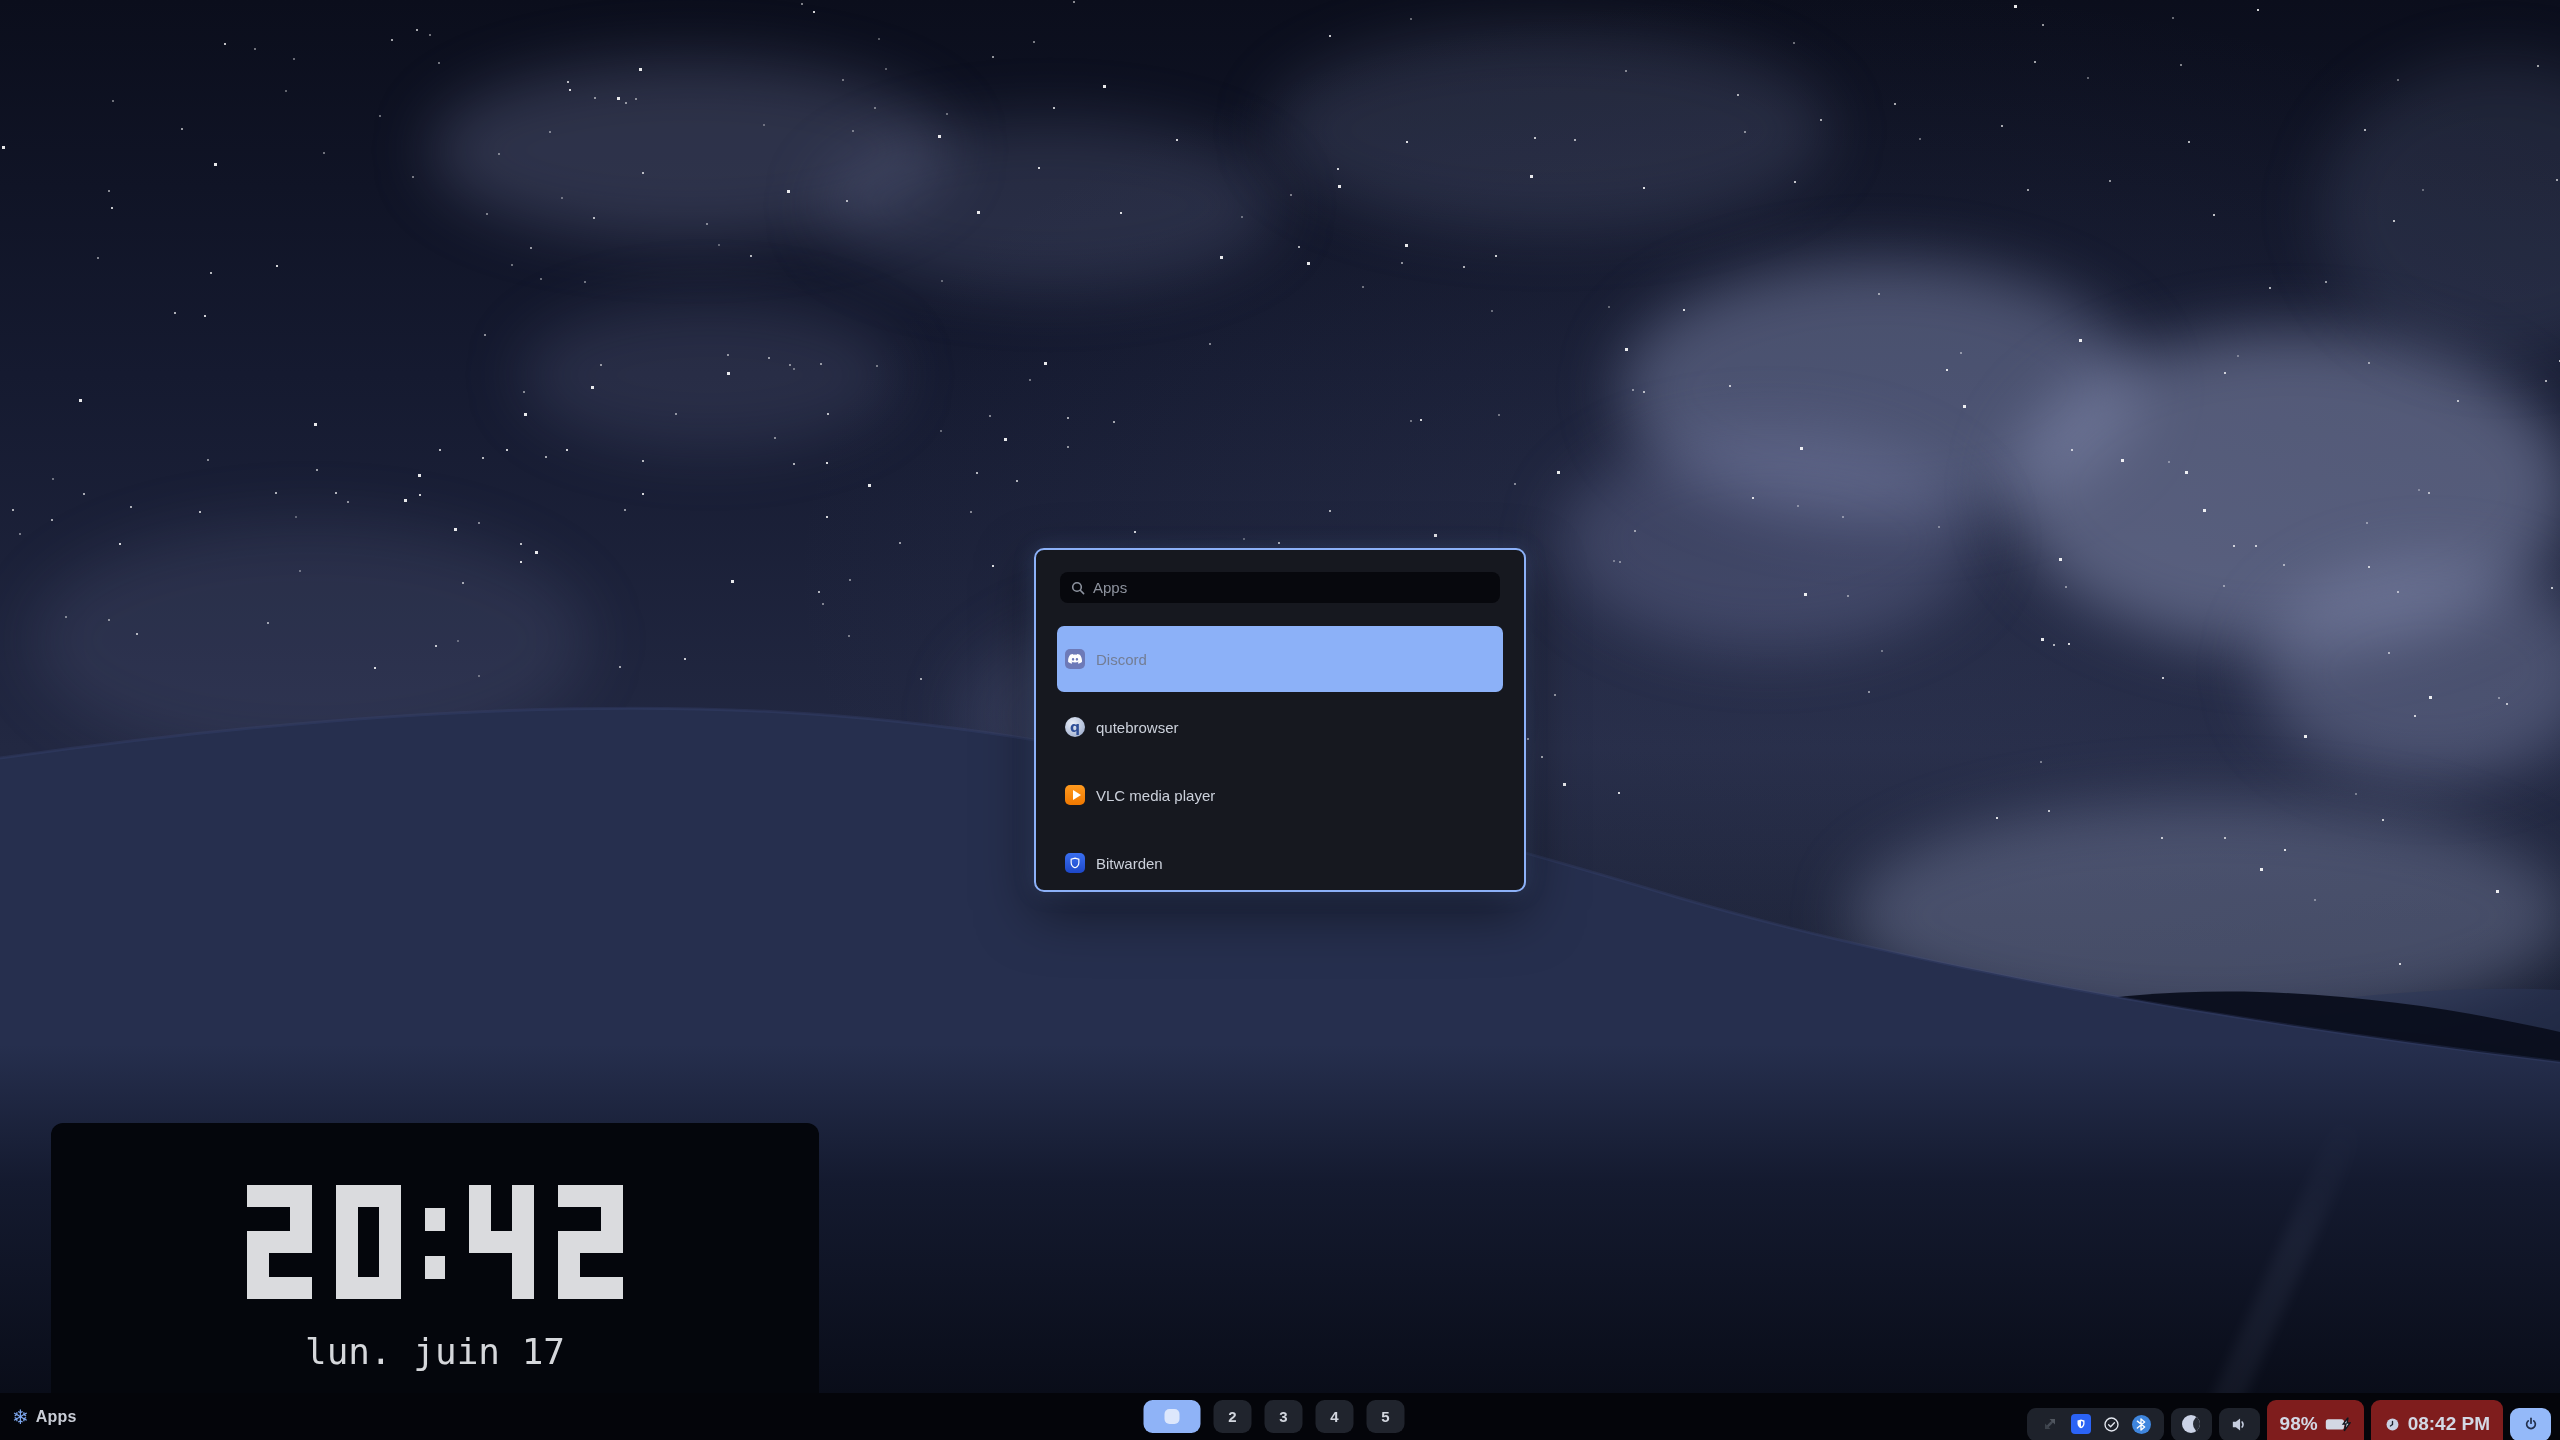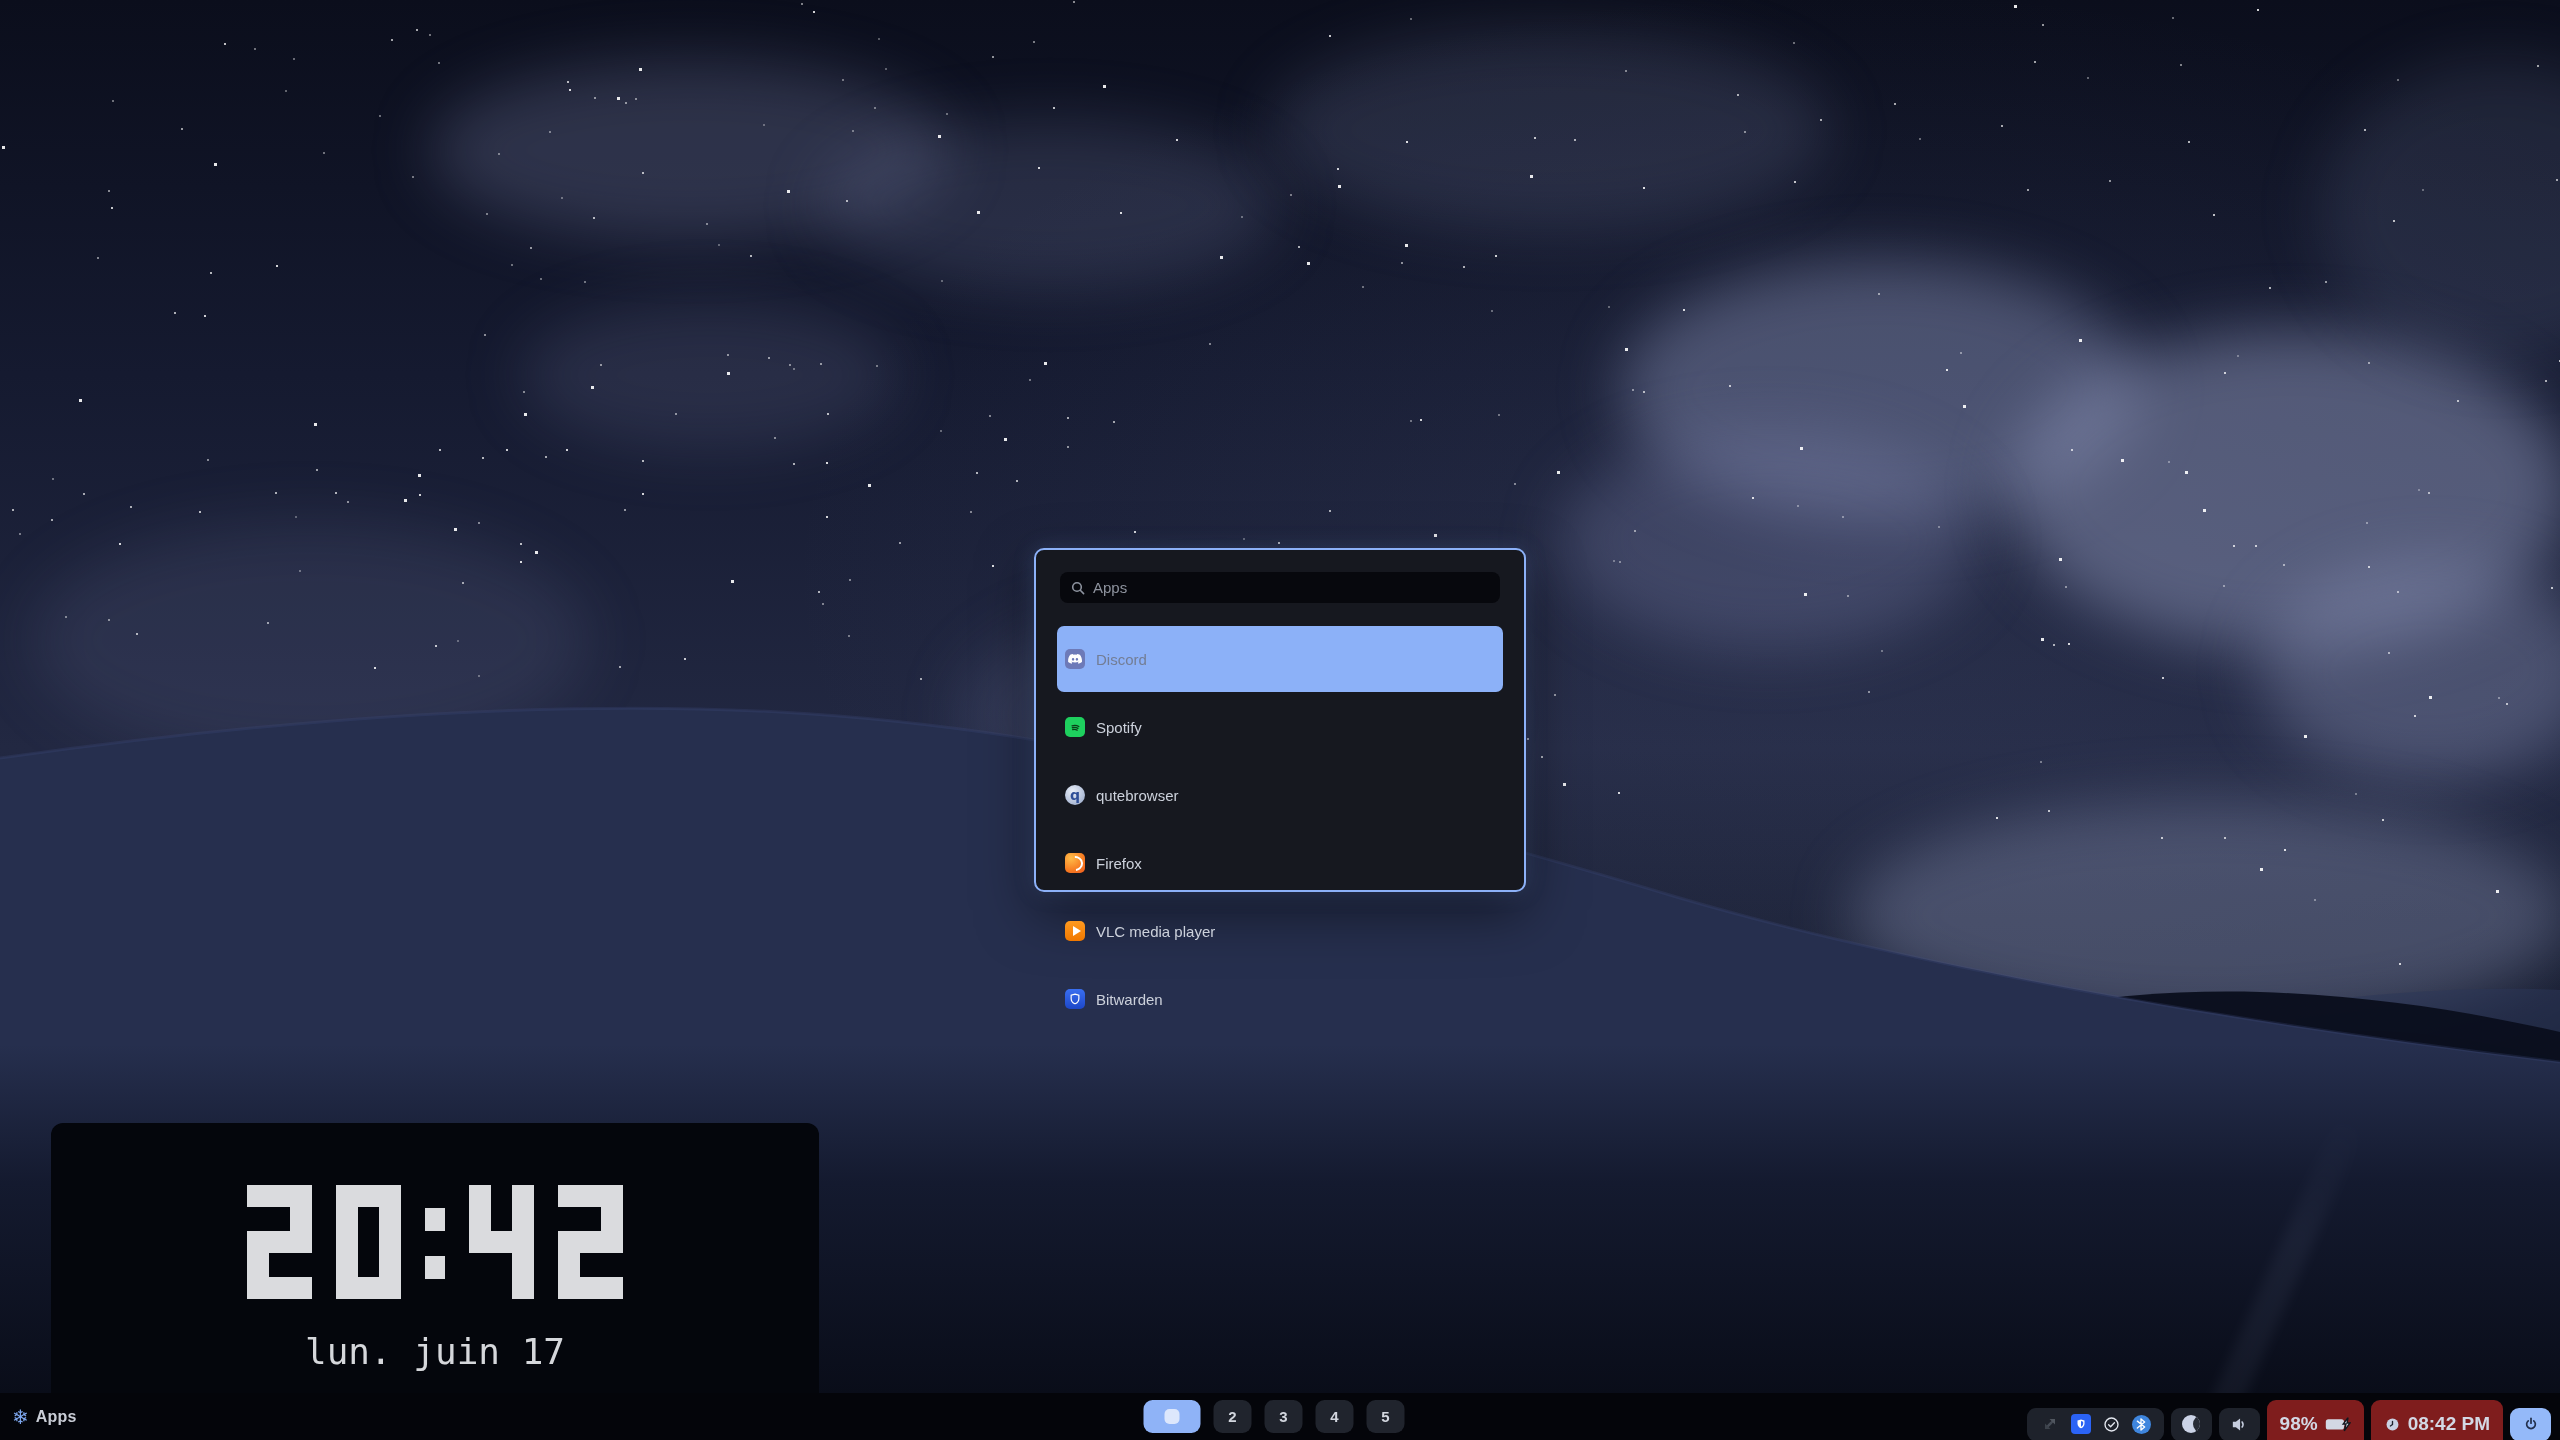--- a/index.html
+++ b/index.html
@@ -223,44 +223,28 @@
     <div class="app-row selected">
       <span class="tile tile-discord">
         <svg width="14" height="14" viewBox="0 0 24 24">
             <path fill="#fff" fill-rule="evenodd" d="M20.3 4.9A19.8 19.8 0 0 0 15.4 3.4c-.2.4-.5.9-.6 1.3a18.3 18.3 0 0 0-5.5 0c-.2-.4-.5-.9-.7-1.3a19.7 19.7 0 0 0-4.9 1.5C.6 9.1-.1 13.1.3 17.1a19.9 19.9 0 0 0 6 3c.5-.6.9-1.3 1.2-2-.7-.2-1.3-.5-1.9-.9l.5-.4a14.2 14.2 0 0 0 12 0l.5.4c-.6.4-1.3.7-1.9.9.3.7.8 1.4 1.2 2a19.8 19.8 0 0 0 6-3c.5-4.6-.8-8.6-3.6-12.2ZM8.7 14.8c-1.2 0-2.1-1-2.1-2.3s.9-2.3 2.1-2.3 2.1 1 2.1 2.3-.9 2.3-2.1 2.3Zm6.6 0c-1.2 0-2.1-1-2.1-2.3s.9-2.3 2.1-2.3 2.1 1 2.1 2.3-.9 2.3-2.1 2.3Z"></path>
           </svg>
       </span>
       <span class="label">Discord</span>
     </div>
 
 
-    <div class="app-row">
-      <span class="tile tile-spotify">
-        <svg width="15" height="15" viewBox="0 0 24 24" fill="none" stroke="#0b3c18" stroke-width="2.1" stroke-linecap="round">
-            <path d="M6.5 9.3c3.8-1.1 7.5-.8 10.8 1.1"></path>
-            <path d="M7 12.4c3.2-.9 6.2-.6 9 .9"></path>
-            <path d="M7.5 15.4c2.6-.7 5-.45 7.2.75"></path>
-          </svg>
-      </span>
-      <span class="label">Spotify</span>
-    </div>
 
     <div class="app-row">
       <span class="tile round tile-qute">
         <span class="q">q</span>
       </span>
       <span class="label">qutebrowser</span>
     </div>
 
-    <div class="app-row">
-      <span class="tile tile-firefox">
-        <span class="ff-swirl"></span>
-      </span>
-      <span class="label">Firefox</span>
-    </div>
 
     <div class="app-row">
       <span class="tile tile-vlc">
         <span class="vlc-tri"></span>
       </span>
       <span class="label">VLC media player</span>
     </div>
 
     <div class="app-row">
       <span class="tile tile-bitwarden">

